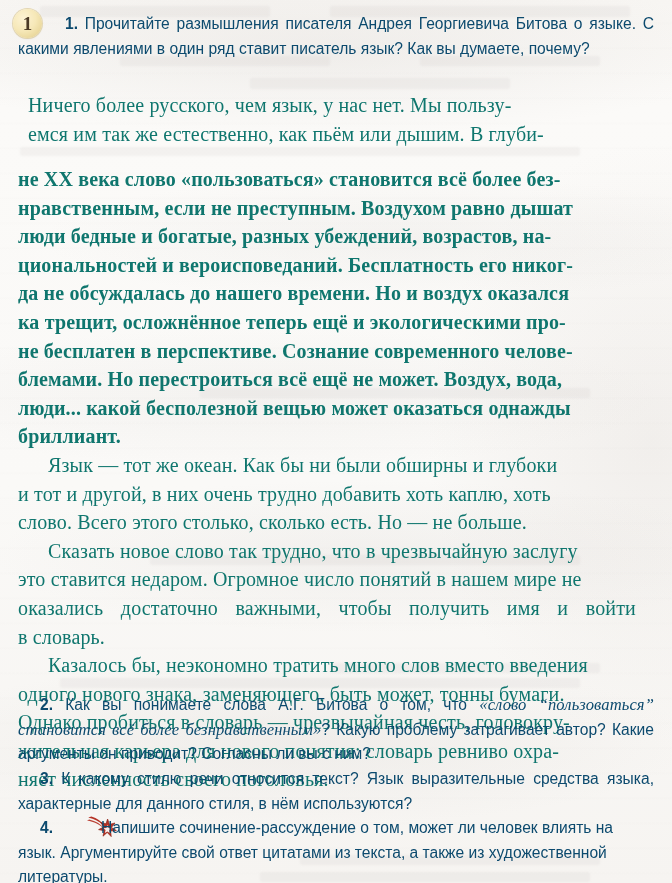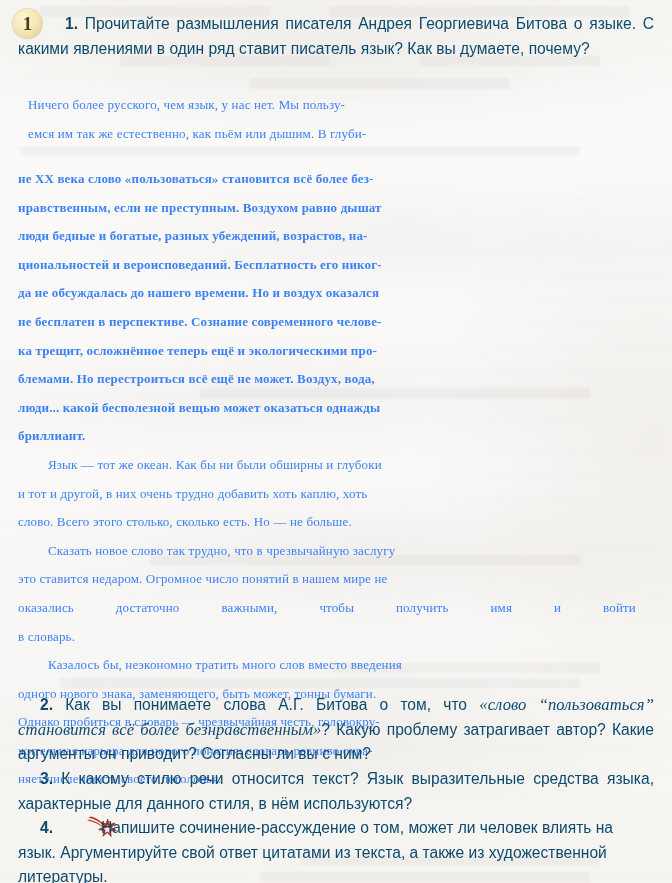--- a/index.html
+++ b/index.html
@@ -99,23 +99,23 @@
     font-size: 19px;
     line-height: 1;
     color: #4b3a26;
     transform: translateY(-0.5px);
   }
 
   
   .quote {
     position: absolute;
     font-family: "Liberation Serif", serif;
-    font-size: 13px;
+    font-size: 20px;
     line-height: 28.6px;
-    color: #3b82f6;
+    color: #0f766e;
     text-align: justify;
     text-justify: inter-word;
     letter-spacing: .15px;
   }
   .quote p {
     margin: 0;
     text-indent: 30px;
   }
   .quote p.cont {
     text-indent: 0;
@@ -193,22 +193,22 @@
   </div>
 
   <div class="quote" style="left:18px; top:165px; width:618px;">
 
     <p class="cont">
       <span class="ql">не XX века слово «пользоваться» становится всё более без-</span>
       <span class="ql">нравственным, если не преступным. Воздухом равно дышат</span>
       <span class="ql">люди бедные и богатые, разных убеждений, возрастов, на-</span>
       <span class="ql">циональностей и вероисповеданий. Бесплатность его никог-</span>
       <span class="ql">да не обсуждалась до нашего времени. Но и воздух оказался</span>
+      <span class="ql">ка трещит, осложнённое теперь ещё и экологическими про-</span>
       <span class="ql">не бесплатен в перспективе. Сознание современного челове-</span>
-      <span class="ql">ка трещит, осложнённое теперь ещё и экологическими про-</span>
       <span class="ql">блемами. Но перестроиться всё ещё не может. Воздух, вода,</span>
       <span class="ql">люди... какой бесполезной вещью может оказаться однажды</span>
       <span class="ql">бриллиант.</span>
     </p>
 
     <p style="text-indent:0;font-family:Liberation Serif, serif;">
       <span class="ql" style="padding-left:30px;"><span>Язык — тот же океан. Как бы ни были обширны и глубоки</span></span>
       <span class="ql">и тот и другой, в них очень трудно добавить хоть каплю, хоть</span>
       <span class="ql">слово. Всего этого столько, сколько есть. Но — не больше.</span>
     </p>

